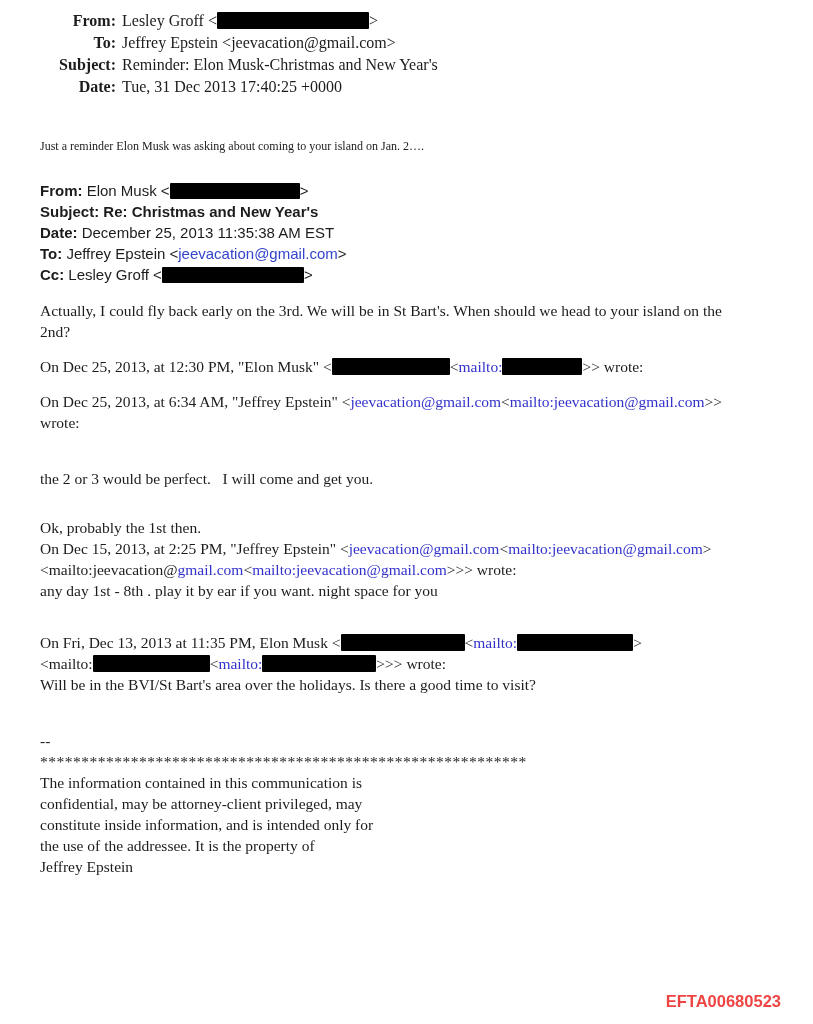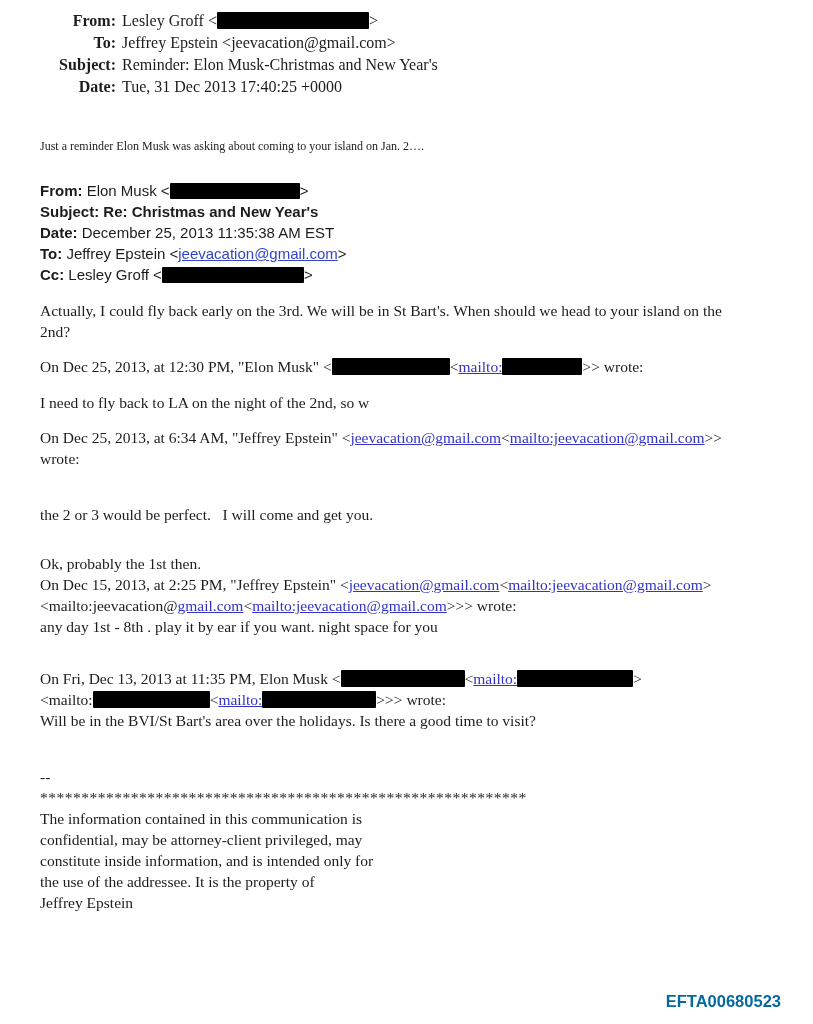--- a/index.html
+++ b/index.html
@@ -29,21 +29,21 @@
   
   .para { font-size: 15.5px; line-height: 21px; }
   .line { min-height: 21px; }
   .mt-sm   { margin-top: 14px; }
   .mt-sm2  { margin-top: 15px; }
   .mt-xs   { }
   .mt-lg   { margin-top: 28px; }
   .mt-xl   { margin-top: 31px; }
   .pre { white-space: pre-wrap; margin-top: 35px; }
 
-  a.lnk { color: #3333cc; text-decoration: underline; cursor: pointer; }
+  a.lnk { color: #3333cc; cursor: pointer; }
   .fwdhdr a.lnk { color: #3344cc; }
 
   .red {
     display: inline-block;
     background: #000000;
     height: 17px;
     vertical-align: -3px;
     border-radius: 1px;
   }
   .fwdhdr .red { height: 16px; vertical-align: -3px; }
@@ -52,21 +52,21 @@
   .sig { margin-top: 36px; font-size: 15.5px; line-height: 20px; }
   .sig .stars { letter-spacing: 0.5px; }
 
   
   .bates {
     position: absolute;
     right: 32px; top: 992px;
     font-family: "Liberation Sans", sans-serif;
     font-weight: bold;
     font-size: 16.5px;
-    color: #0369a1;
+    color: #ef4444;
     text-align: right;
   }
 </style>
 </head>
 <body>
 
 <div class="page">
 
   <div class="hdr">
     <div class="hdr-row">
@@ -99,21 +99,20 @@
 
   <div class="para mt-sm">
     <div class="line">Actually, I could fly back early on the 3rd. We will be in St Bart's. When should we head to your island on the</div>
     <div class="line">2nd?</div>
   </div>
 
   <div class="para mt-sm">
     <div class="line"><span>On Dec 25, 2013, at 12:30 PM, "Elon Musk" &lt;</span><span class="red" style="width:118px"></span><span>&lt;</span><a class="lnk">mailto:</a><span class="red" style="width:80px"></span><span>&gt;&gt; wrote:</span></div>
   </div>
 
-  <div class="para mt-sm2">I need to fly back to LA on the night of the 2nd, so w</div>
 
   <div class="para mt-sm">
     <div class="line"><span>On Dec 25, 2013, at 6:34 AM, "Jeffrey Epstein" &lt;</span><a class="lnk">jeevacation@gmail.com</a><span>&lt;</span><a class="lnk">mailto:jeevacation@gmail.com</a><span>&gt;&gt;</span></div>
     <div class="line">wrote:</div>
   </div>
 
   <div class="para mt-sm2 pre">the 2 or 3 would be perfect.   I will come and get you.</div>
 
   <div class="para mt-lg">
     <div class="line">Ok, probably the 1st then.</div>

